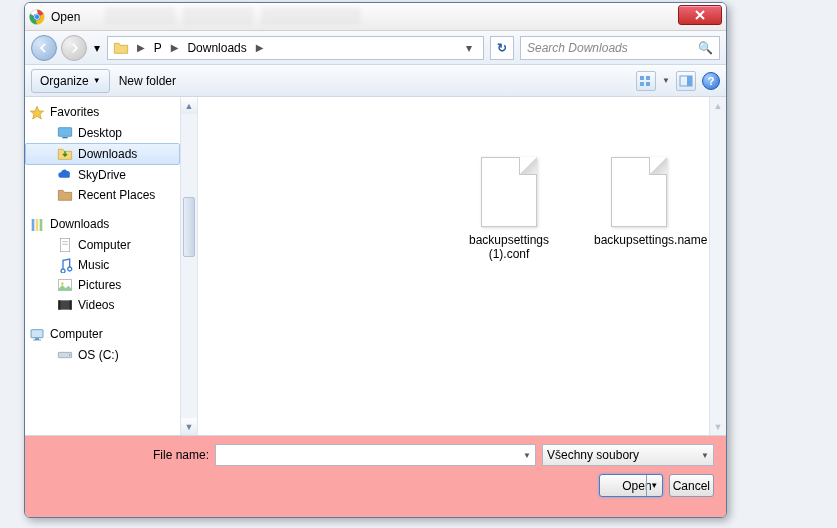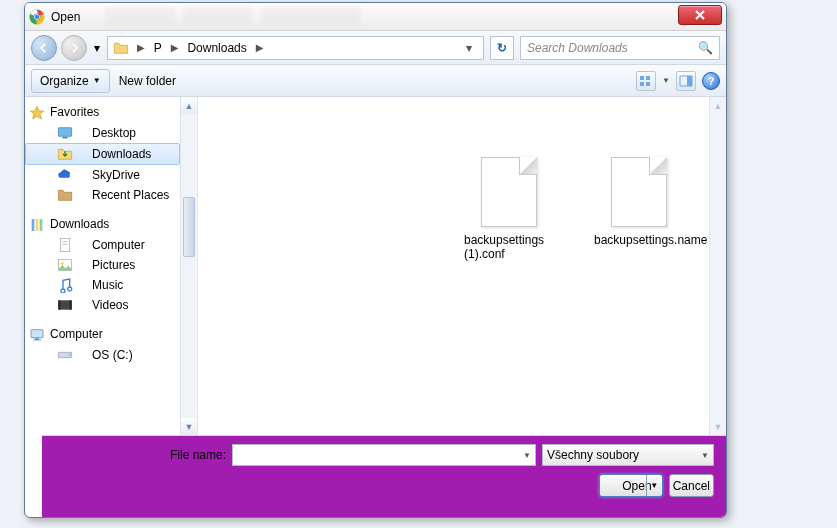--- a/index.html
+++ b/index.html
@@ -44,34 +44,34 @@
   
   .body { display: flex; height: 338px; }
   .sidebar { width: 172px; background: #fff; overflow: hidden; position: relative; }
   .side-scroll { position: absolute; right: 0; top: 0; bottom: 0; width: 17px; background: #f0f3f8; border-left: 1px solid #dde4ee; }
   .side-scroll .arrow { height: 17px; display:flex; align-items:center; justify-content:center; color:#6b86a8; font-size:9px; background: linear-gradient(to bottom,#fdfdfd,#e6ecf4); }
   .side-scroll .thumb { position:absolute; left:2px; right:2px; top:100px; height:60px; background: linear-gradient(to right,#e7edf6,#c7d4e6); border:1px solid #b4c3d8; border-radius:2px; }
   .side-scroll .bot { position:absolute; bottom:0; left:0; right:0; }
   .tree { padding: 6px 0; width: 155px; }
   .tree-group { margin-bottom: 10px; }
   .tree-head { display: flex; align-items: flex-start; gap: 5px; padding: 2px 4px 2px 4px; }
-  .tree-item { display: flex; align-items: center; gap: 19px; padding: 2px 4px 2px 32px; }
+  .tree-item { display: flex; align-items: center; gap: 5px; padding: 2px 4px 2px 32px; }
   .tree-item.selected { background: linear-gradient(to bottom, #eaf3fe, #d3e6fb); border: 1px solid #a6c8ec; border-radius: 2px; padding-left: 31px; }
   .ico { width: 16px; height: 16px; display: inline-flex; align-items:center; justify-content:center; }
 
   .main { flex: 1; background: #fff; border-left: 1px solid #e0e6ee; overflow: hidden; position: relative; }
   .filegrid { display: flex; gap: 40px; padding: 60px 0 0 266px; }
-  .fileitem { width: 90px; text-align: left; }
+  .fileitem { width: 90px; text-align: center; }
   .fileicon { width: 56px; height: 70px; margin: 0 auto 6px; background: #fff; border: 1px solid #c8c8c8; position: relative; box-shadow: 1px 1px 3px rgba(0,0,0,0.15); }
   .fileicon .fold { position: absolute; right: -1px; top: -1px; width: 18px; height: 18px; background: linear-gradient(135deg, #fff 0%, #fff 48%, #d5d5d5 52%, #f0f0f0 100%); border-left: 1px solid #c8c8c8; border-bottom: 1px solid #c8c8c8; }
   .main-scroll { position: absolute; right: 0; top: 0; bottom: 0; width: 17px; background:#f0f3f8; border-left:1px solid #dde4ee; }
   .main-scroll .arrow { height:17px; display:flex; align-items:center; justify-content:center; color:#b8c4d4; font-size:9px; }
 
   
-  .bottom { height: 82px; background: #a21caf; border-top: 1px solid #cfd8e3; padding: 8px 12px; margin-left: 17px; }
+  .bottom { height: 82px; background: #fca5a5; border-top: 1px solid #cfd8e3; padding: 8px 12px; }
   .row { display: flex; align-items: center; gap: 6px; margin-bottom: 8px; }
   .row.right { justify-content: flex-end; }
   .lbl { width: 172px; text-align: right; }
   .combo { height: 22px; background: #fff; border: 1px solid #b0b8c4; display: flex; align-items: center; padding: 0 4px; position: relative; }
   .combo.fname { flex: 1; max-width: 416px; }
   .combo.ftype { width: 172px; background: linear-gradient(to bottom,#fdfdfd,#e8e8e8); }
   .combo .drop { position: absolute; right: 4px; font-size: 8px; color: #555; }
   .btn { height: 23px; padding: 0 3px; background: linear-gradient(to bottom,#fdfdfd,#e2e2e2); border: 1px solid #8a9bb2; border-radius: 3px; display: flex; align-items: center; justify-content: center; }
   .btn.primary { border-color: #4b7ec1; box-shadow: 0 0 3px #6fa8e6; }
   .btn.split { padding: 0 10px 0 22px; position: relative; }
@@ -234,34 +234,34 @@
                   <rect x="5" y="2" width="14" height="20" fill="#fff" stroke="#a0a0a0"></rect>
                   <line x1="8" y1="7" x2="16" y2="7" stroke="#a0a0a0"></line>
                   <line x1="8" y1="11" x2="16" y2="11" stroke="#a0a0a0"></line>
                 </svg>
               </span>
             <span>Computer</span>
           </div>
           <div class="tree-item">
             <span class="ico">
                 <svg width="16" height="16" viewBox="0 0 24 24">
+                  <path d="M9 18 a3 3 0 1 0 0.1 0 M9 18 V5 l10 -2 v12 a3 3 0 1 0 0.1 0" fill="none" stroke="#3a7cd6" stroke-width="2"></path>
+                </svg>
+              </span>
+            <span>Music</span>
+          </div>
+          <div class="tree-item">
+            <span class="ico">
+                <svg width="16" height="16" viewBox="0 0 24 24">
                   <rect x="2" y="4" width="20" height="16" fill="#fff" stroke="#a0a0a0"></rect>
                   <circle cx="8" cy="10" r="2" fill="#f6c54b"></circle>
                   <path d="M2 18 l6-6 l5 5 l4-4 l5 5 v2 h-20 z" fill="#8ed08e"></path>
                 </svg>
               </span>
             <span>Pictures</span>
-          </div>
-          <div class="tree-item">
-            <span class="ico">
-                <svg width="16" height="16" viewBox="0 0 24 24">
-                  <path d="M9 18 a3 3 0 1 0 0.1 0 M9 18 V5 l10 -2 v12 a3 3 0 1 0 0.1 0" fill="none" stroke="#3a7cd6" stroke-width="2"></path>
-                </svg>
-              </span>
-            <span>Music</span>
           </div>
           <div class="tree-item">
             <span class="ico">
                 <svg width="16" height="16" viewBox="0 0 24 24">
                   <rect x="2" y="5" width="20" height="14" fill="#444"></rect>
                   <rect x="2" y="5" width="3" height="14" fill="#222"></rect>
                   <rect x="19" y="5" width="3" height="14" fill="#222"></rect>
                 </svg>
               </span>
             <span>Videos</span>

